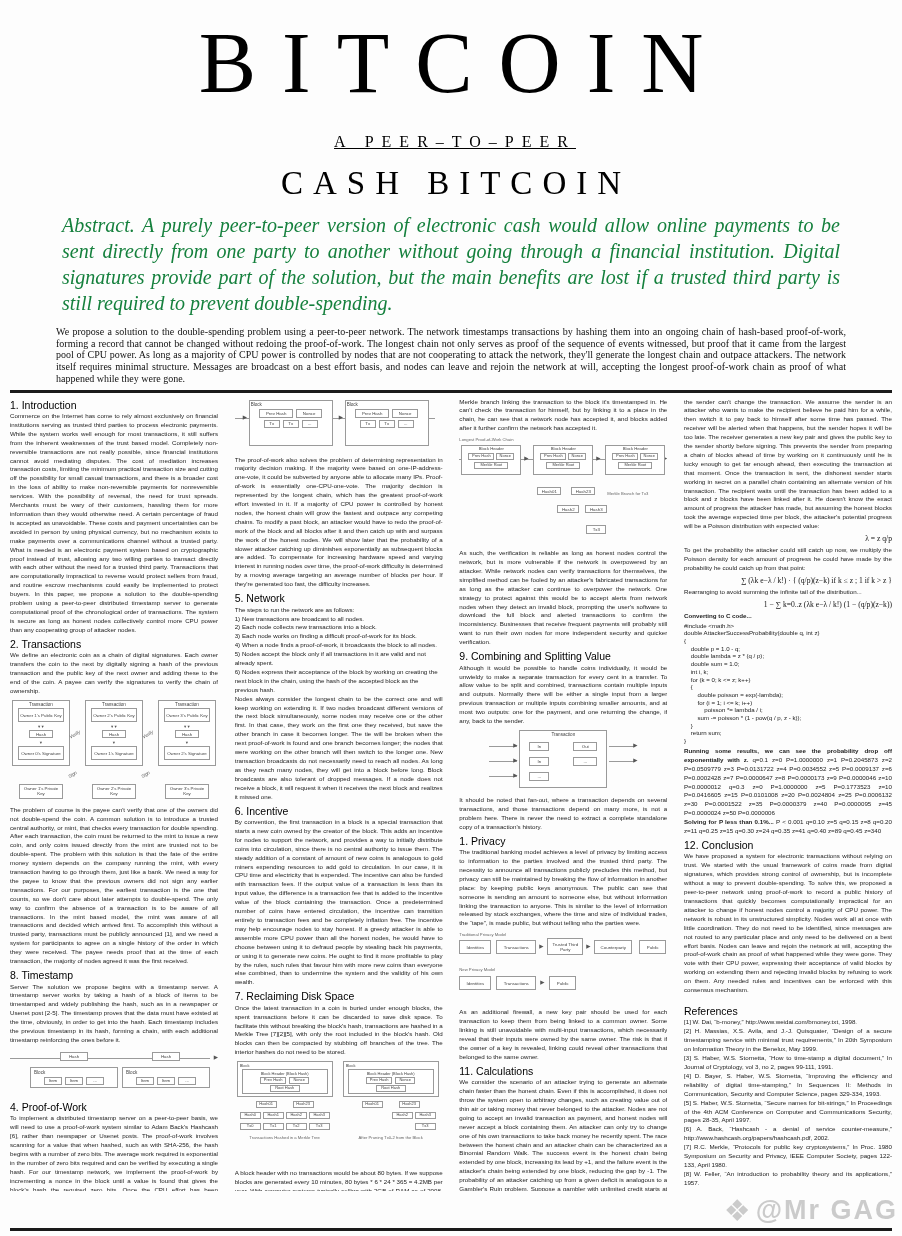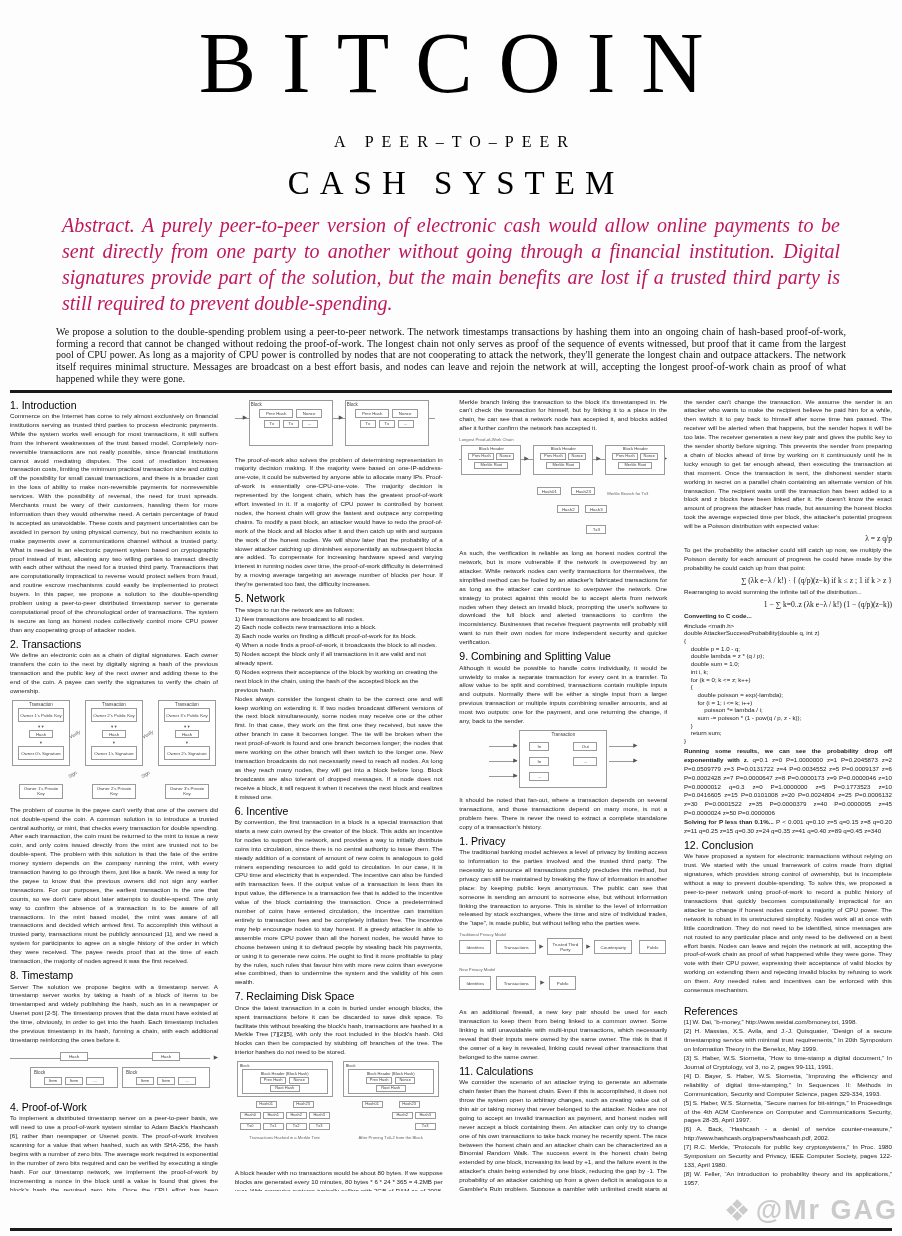--- a/index.html
+++ b/index.html
@@ -1,25 +1,25 @@
 <!DOCTYPE html>
 <html><head>
 <meta charset="utf-8">
 <style>
   html,body{margin:0;padding:0;background:#e8e8e8;}
   .page{position:relative;width:902px;height:1236px;margin:0 auto;background:#fdfdfd;overflow:hidden;
         font-family:"Liberation Sans",sans-serif;color:#1c1c1c;}
   
   .hdr{text-align:center;font-family:"Liberation Serif",serif;color:#000;padding-top:16px;}
   .title{font-size:86px;line-height:94px;letter-spacing:26px;padding-left:26px;font-weight:400;}
-  .sub1{font-size:16px;line-height:20px;letter-spacing:8px;padding-left:8px;margin-top:22px;}
+  .sub1{font-size:16px;line-height:20px;letter-spacing:8px;padding-left:8px;margin-top:22px;text-decoration:underline;}
   .sub2{font-size:35px;line-height:40px;letter-spacing:15px;padding-left:15px;margin-top:8px;}
   .sub3{font-size:33px;line-height:38px;letter-spacing:10px;padding-left:10px;margin-top:12px;}
   .abstract{font-family:"Liberation Serif",serif;font-style:italic;font-size:20px;line-height:26px;
-            text-align:justify;margin:10px 62px 0;color:#be185d;}
+            text-align:justify;margin:10px 62px 0;color:#15803d;}
   .summary{font-family:"Liberation Serif",serif;font-size:10px;line-height:11.7px;
            text-align:justify;margin:10px 56px 0;color:#111;}
   .rule{position:relative;border:none;border-top:3px solid #1a1a1a;margin:5px 10px 0;}
   .rule-bottom{position:absolute;left:10px;right:10px;bottom:5px;border-top:3px solid #1a1a1a;}
   
   .cols{display:flex;justify-content:space-between;padding:3px 10px 0;height:795px;}
   .col{width:208px;overflow:hidden;}
   .h{font-size:10.5px;font-weight:normal;color:#000;margin:3px 0 1.5px;}
   .p{font-size:6.2px;line-height:8.9px;text-align:justify;color:#222;}
   .pre{white-space:pre-line;text-align:left;}
@@ -61,21 +61,21 @@
   .wm .wtxt{font-size:27px;letter-spacing:2px;font-weight:bold;}
 </style>
 </head>
 <body>
 
 <div class="page">
 
   <div class="hdr">
     <div class="title">BITCOIN</div>
     <div class="sub1">A PEER–TO–PEER</div>
-    <div class="sub3">CASH SYSTEM</div>
+    <div class="sub3">CASH BITCOIN</div>
   </div>
 
   <div class="abstract">Abstract.  A purely peer-to-peer version of electronic cash would allow online payments to be sent directly from one party to another without going through a financial institution. Digital signatures provide part of the solution, but the main benefits are lost if a trusted third party is still required to prevent double-spending.</div>
   <div class="summary">We propose a solution to the double-spending problem using a peer-to-peer network. The network timestamps transactions by hashing them into an ongoing chain of hash-based proof-of-work, forming a record that cannot be changed without redoing the proof-of-work. The longest chain not only serves as proof of the sequence of events witnessed, but proof that it came from the largest pool of CPU power. As long as a majority of CPU power is controlled by nodes that are not cooperating to attack the network, they'll generate the longest chain and outpace attackers. The network itself requires minimal structure. Messages are broadcast on a best effort basis, and nodes can leave and rejoin the network at will, accepting the longest proof-of-work chain as proof of what happened while they were gone.</div>
   <div class="rule"></div>
 
   <div class="cols">
 
     <div class="col">
       <div class="h">1. Introduction</div>

